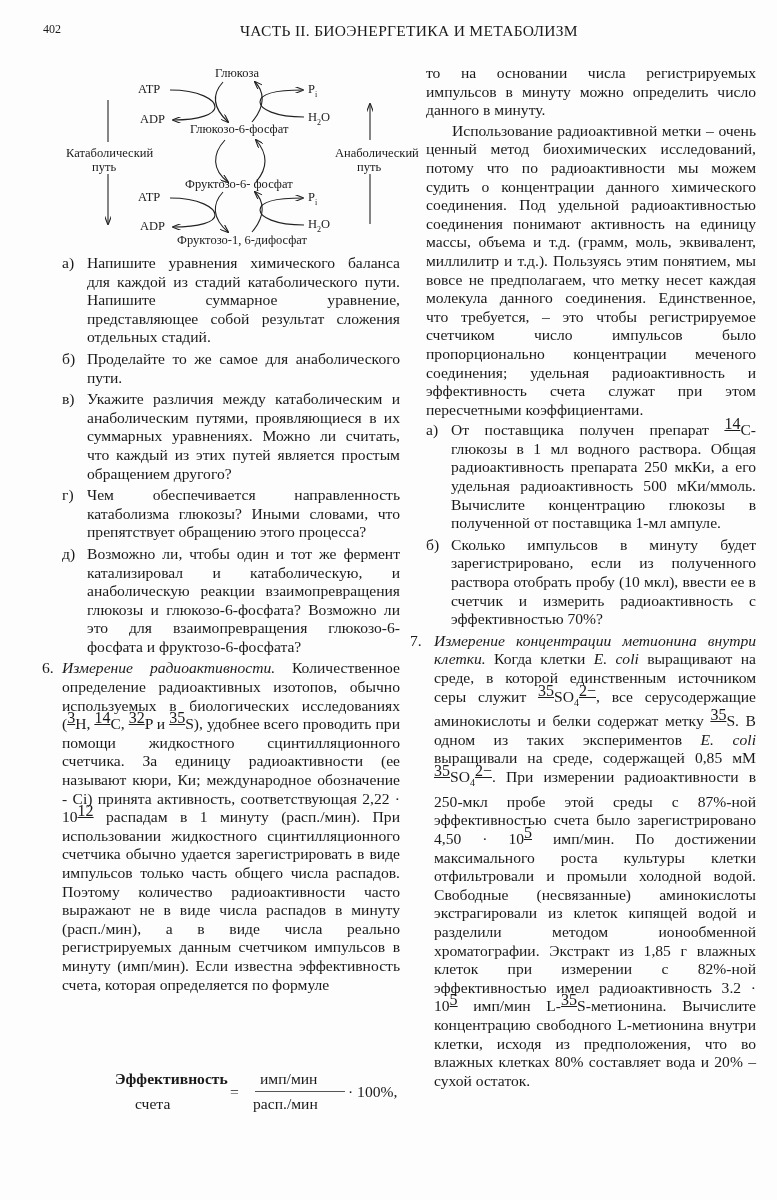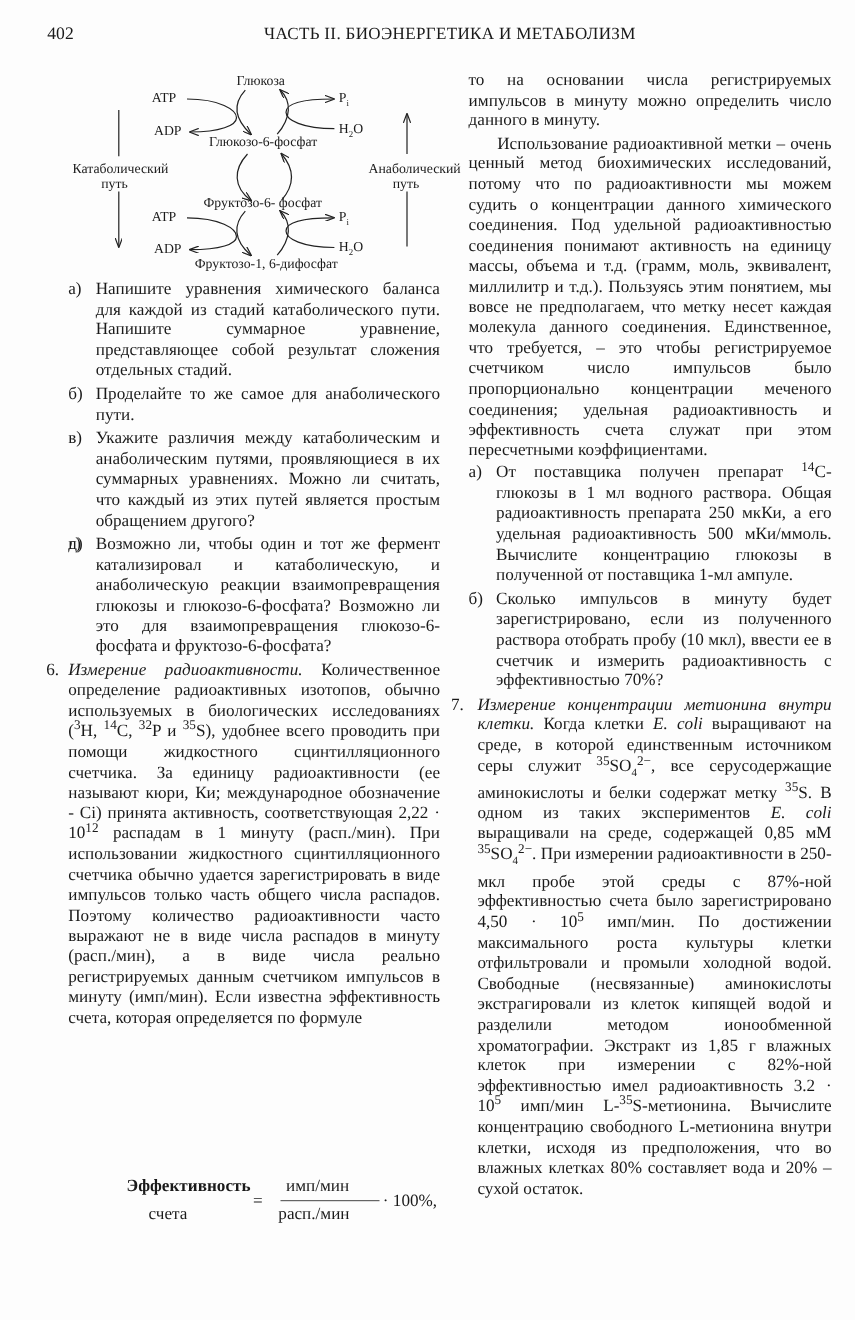--- a/index.html
+++ b/index.html
@@ -1,37 +1,37 @@
 <!DOCTYPE html>
 <html><head>
 <meta charset="utf-8">
 <style>
   html, body { margin:0; padding:0; background:#fdfdfd; }
   body { width:777px; height:1200px; position:relative; overflow:hidden;
          font-family:"Liberation Serif", "DejaVu Serif", serif; color:#1a1a1a; }
   .header { position:absolute; top:22px; left:0; width:777px; height:24px; }
-  .page-num { position:absolute; left:43px; top:0; font-size:16px; }
+  .page-num { position:absolute; left:43px; top:0; font-size:12px; }
   .running-title { position:absolute; left:240px; top:0; font-size:15.5px; letter-spacing:0.3px; }
 
   .diagram { position:absolute; left:60px; top:62px; width:370px; height:190px;text-align:center; }
   .diagram svg { position:absolute; left:0; top:0; }
   .dlabel { position:absolute; font-size:12.5px; white-space:nowrap; }
   .dlabel sub { font-size:8px; }
 
   .col { position:absolute; font-size:15.6px; line-height:18.6px; text-align:justify; }
   .col-left { left:62px; top:254px; width:338px; }
   .col-right { left:426px; top:64px; width:330px; }
   .item { position:relative; padding-left:25px; margin-bottom:3px; }
   .item .mark { position:absolute; left:0; top:0; }
   .num-item { position:relative; padding-left:23px; margin-bottom:2px; }
   .num-item .mark { position:absolute; left:0; top:0; }
   .para { text-indent:26px; margin:2px 0; }
   .p { margin:0; }
   i { font-style:italic; }
-  sup { font-size:12px; vertical-align:6px; line-height:0; }
+  sup { font-size:16px; vertical-align:6px; line-height:0;text-decoration:underline; }
 
   .formula { position:absolute; left:110px; top:1070px; width:300px; height:50px; font-size:15.6px; }
   .formula .lhs1 { position:absolute; left:5px; top:0;font-weight:bold; }
   .formula .lhs2 { position:absolute; left:25px; top:25px; }
   .formula .eq { position:absolute; left:120px; top:13px; }
   .formula .numer { position:absolute; left:150px; top:0; }
   .formula .bar { position:absolute; left:145px; top:21px; width:90px; border-top:1px solid #555; }
   .formula .denom { position:absolute; left:143px; top:25px; }
   .formula .mult { position:absolute; left:238px; top:13px; }
 </style>
@@ -100,20 +100,21 @@
   <div class="item">
     <span class="mark">б)</span>
     <span>Проделайте то же самое для анаболического пути.</span>
   </div>
   <div class="item">
     <span class="mark">в)</span>
     <span>Укажите различия между катаболическим и анаболическим путями, проявляющиеся в их суммарных уравнениях. Можно ли считать, что каждый из этих путей является простым обращением другого?</span>
   </div>
   <div class="item">
     <span class="mark">г)</span>
+    <span>Чем обеспечивается направленность катаболизма глюкозы? Иными словами, что препятствует обращению этого процесса?</span>
   </div>
   <div class="item">
     <span class="mark">д)</span>
     <span>Возможно ли, чтобы один и тот же фермент катализировал и катаболическую, и анаболическую реакции взаимопревращения глюкозы и глюкозо-6-фосфата? Возможно ли это для взаимопревращения глюкозо-6-фосфата и фруктозо-6-фосфата?</span>
   </div>
   <div class="num-item" style="margin-left:-20px;padding-left:20px;">
     <span class="mark">6.</span>
     <i>Измерение радиоактивности.</i><span> Количественное определение радиоактивных изотопов, обычно используемых в биологических исследованиях (</span><sup>3</sup><span>H, </span><sup>14</sup><span>C, </span><sup>32</sup><span>P и </span><sup>35</sup><span>S), удобнее всего проводить при помощи жидкостного сцинтилляционного счетчика. За единицу радиоактивности (ее называют кюри, Ки; международное обозначение - Ci) принята активность, соответствующая 2,22 · 10</span><sup>12</sup><span> распадам в 1 минуту (расп./мин). При использовании жидкостного сцинтилляционного счетчика обычно удается зарегистрировать в виде импульсов только часть общего числа распадов. Поэтому количество радиоактивности часто выражают не в виде числа распадов в минуту (расп./мин), а в виде числа реально регистрируемых данным счетчиком импульсов в минуту (имп/мин). Если известна эффективность счета, которая определяется по формуле</span>
   </div>
 </div>

